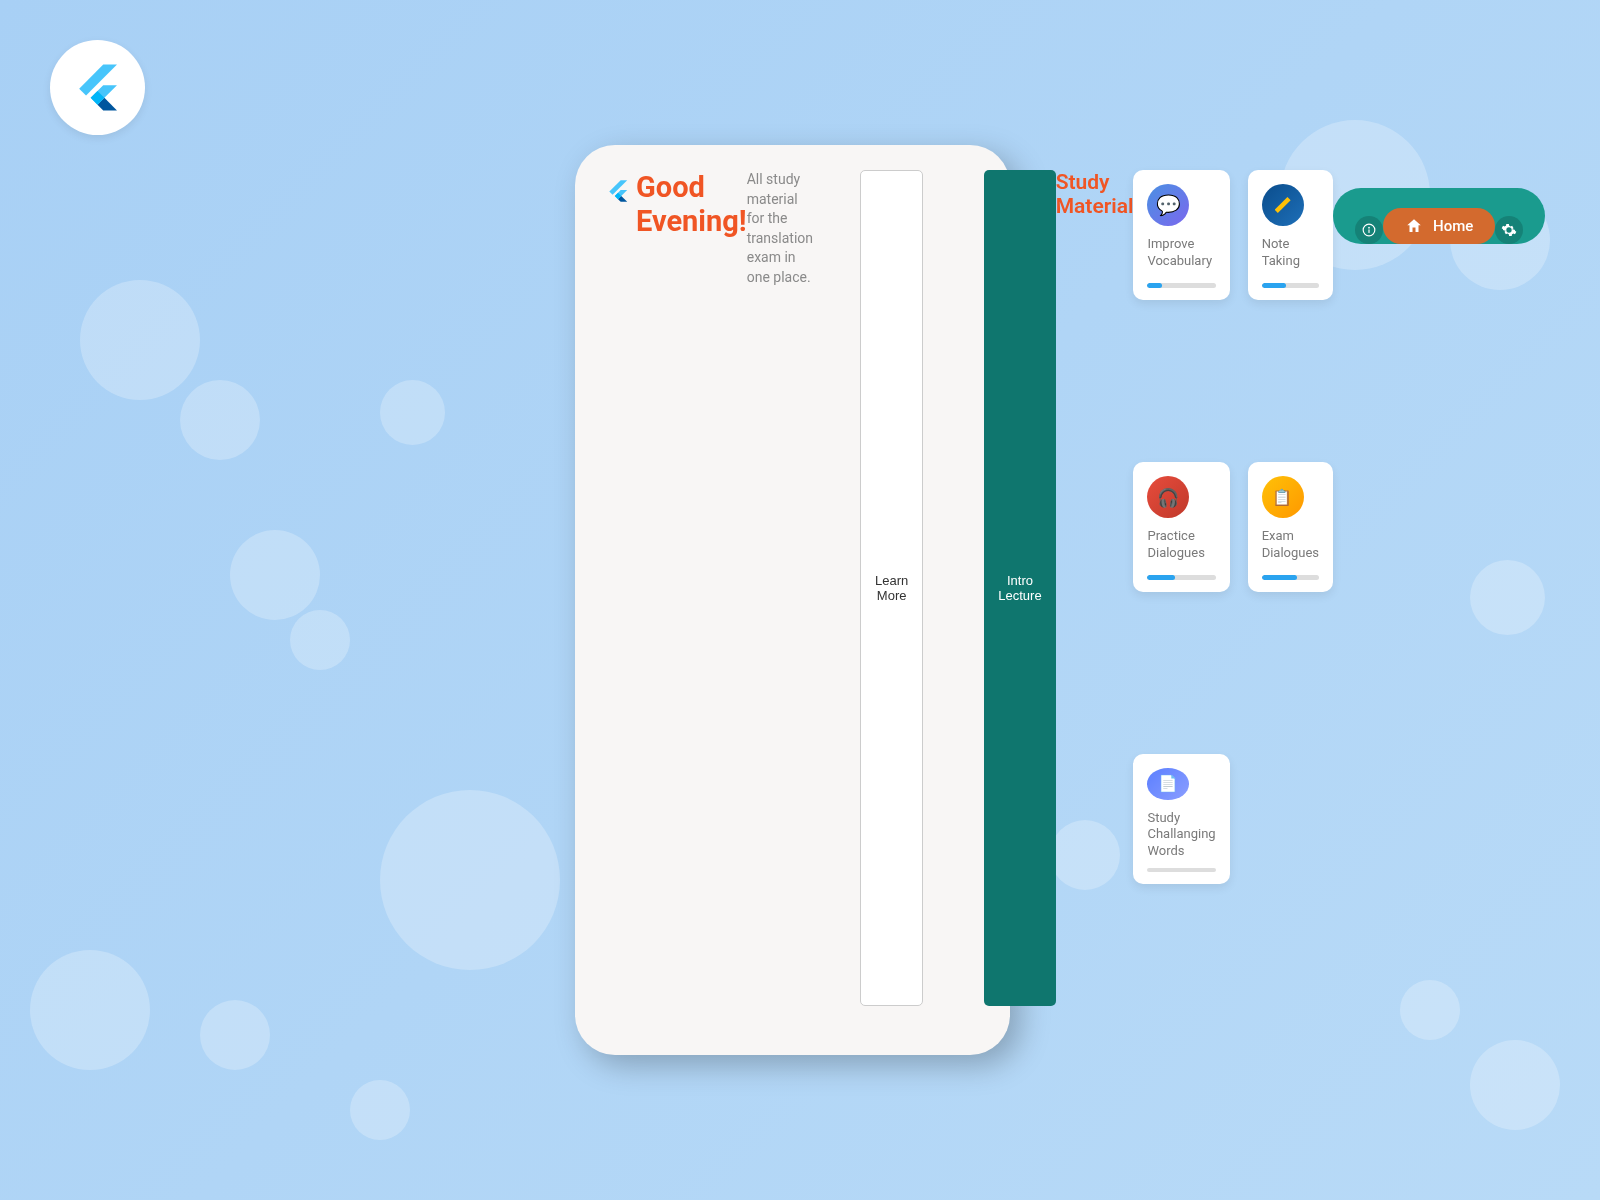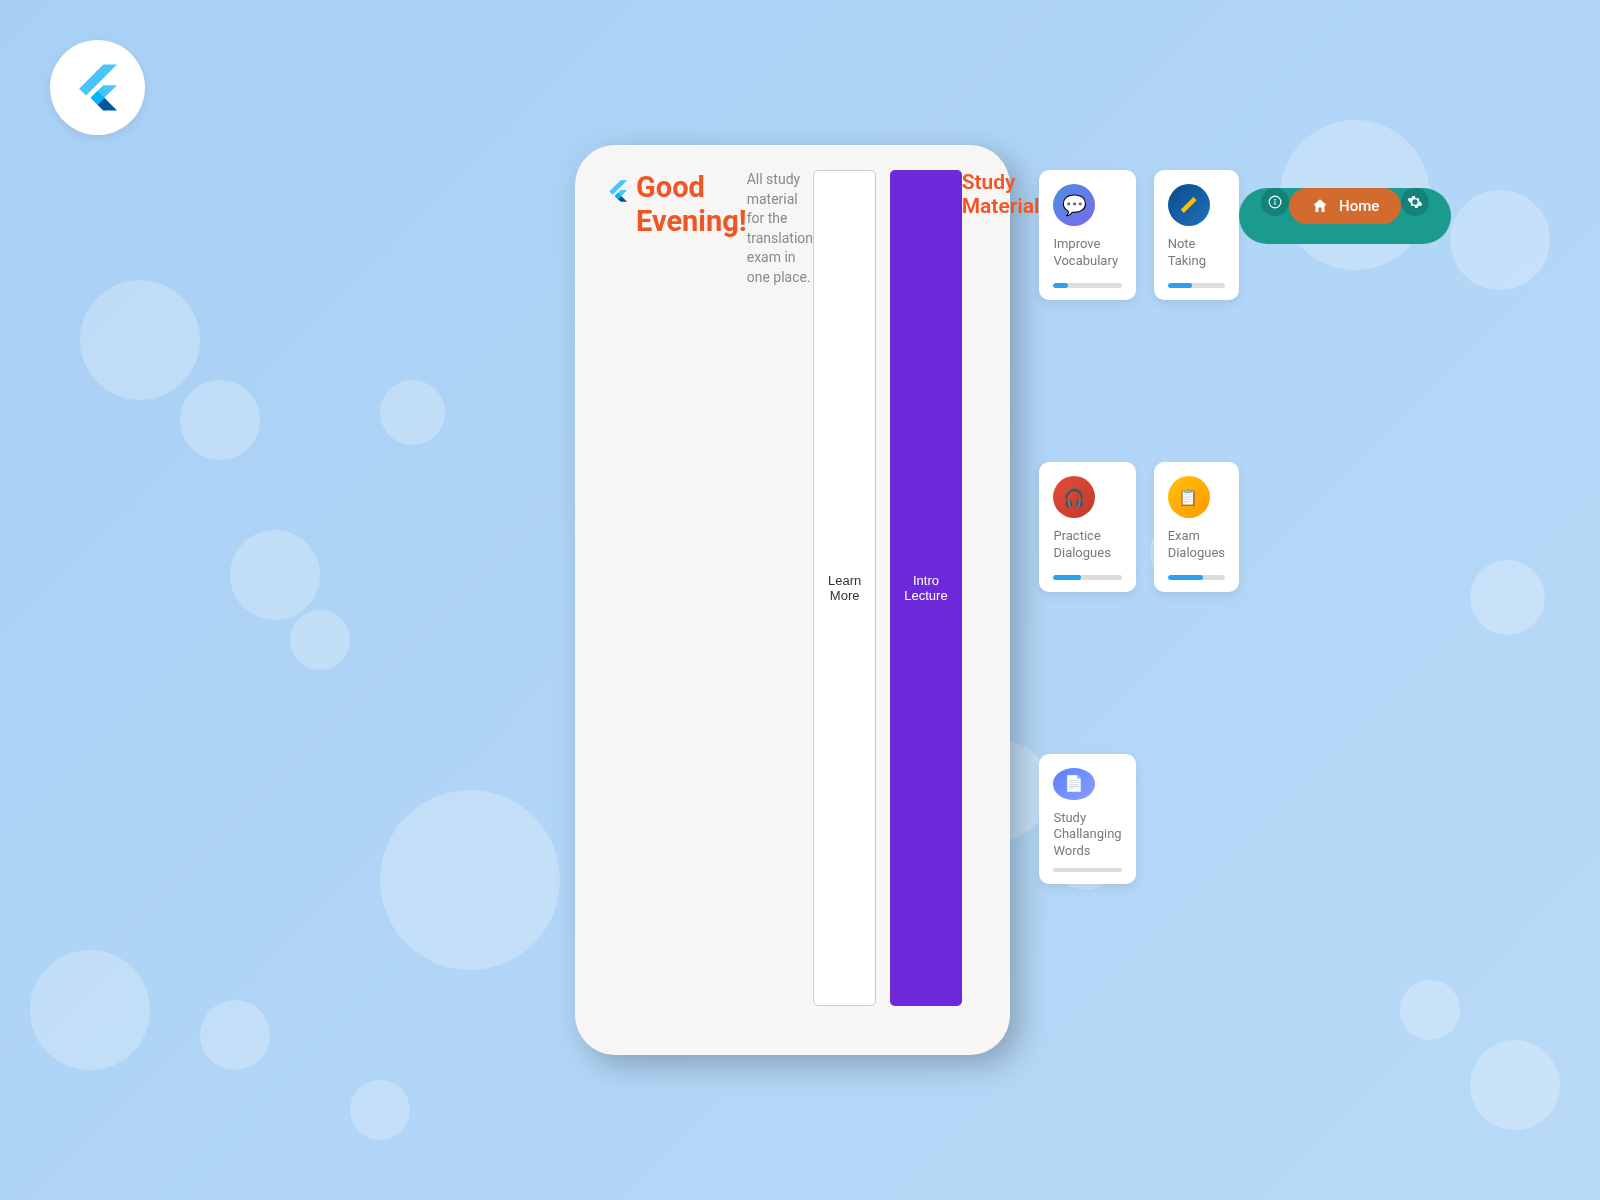--- a/index.html
+++ b/index.html
@@ -67,24 +67,24 @@
 
 .subtitle {
   font-size: 14px; color: #8a8a8a;
   line-height: 1.4; margin-bottom: 34px;
 }
 
 .buttons-row { display: flex; gap: 14px; margin-bottom: 24px; }
 
 .btn {
   padding: 10px 14px; font-size: 13px; font-weight: 500;
-  border-radius: 5px; cursor: pointer; border: none;
+  border-radius: 5px; cursor: pointer; border: none; margin-left: 47px;
 }
 .btn-outline { background: #fff; border: 1px solid #ccc; color: #333; }
-.btn-primary { background: #6d28d9; color: #fff; }
+.btn-primary { background: #0f766e; color: #fff; }
 
 .section-title {
   font-size: 21px; font-weight: 600; color: #f05524;
   margin-bottom: 28px;
 }
 
 .grid {
   display: grid; grid-template-columns: 1fr 1fr;
   gap: 16px 18px; flex: 1;
 }
@@ -117,21 +117,21 @@
 
 .progress-bar {
   height: 5px; background: #ddd; border-radius: 3px;
   overflow: hidden; margin-top: 8px;
 }
 .progress-fill { height: 100%; border-radius: 3px; }
 
 .nav-bar {
   margin-top: 18px; height: 56px;
   background: #1a9b8e; border-radius: 28px;
-  display: flex; align-items: flex-start;
+  display: flex; align-items: flex-end;
   justify-content: space-between; padding: 0 22px;
 }
 
 .nav-icon {
   width: 28px; height: 28px; border-radius: 50%;
   background: #158277; display: flex;
   align-items: center; justify-content: center;
   color: #fff; font-size: 14px; cursor: pointer;
 }
 

